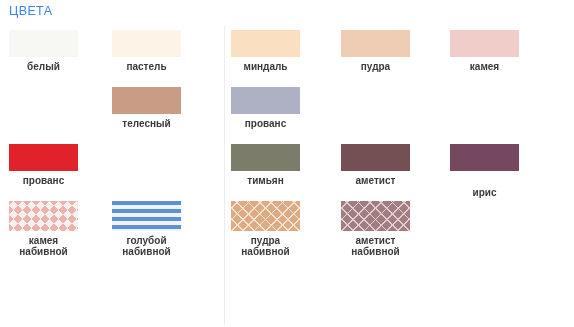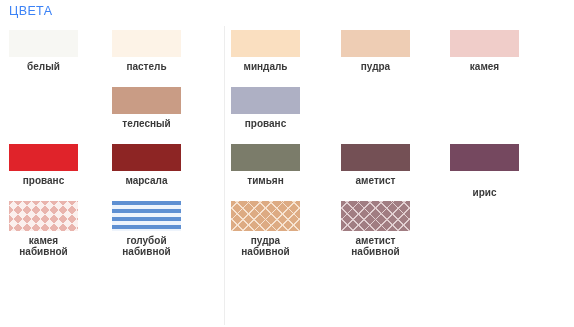--- a/index.html
+++ b/index.html
@@ -124,24 +124,20 @@
         <div class="swatch-cell c2">
           <span class="swatch-chip" style="background-color: rgb(174, 176, 196);"></span>
           <span class="swatch-label">прованс</span>
         </div>
       </div>
       <div class="swatch-row">
         <div class="swatch-cell c0">
           <span class="swatch-chip" style="background-color: rgb(224, 35, 42);"></span>
           <span class="swatch-label">прованс</span>
         </div>
-        <div class="swatch-cell c1">
-          <span class="swatch-chip" style="background-color: rgb(141, 37, 36);"></span>
-          <span class="swatch-label">марсала</span>
-        </div>
         <div class="swatch-cell c2">
           <span class="swatch-chip" style="background-color: rgb(123, 124, 106);"></span>
           <span class="swatch-label">тимьян</span>
         </div>
         <div class="swatch-cell c3">
           <span class="swatch-chip" style="background-color: rgb(116, 80, 85);"></span>
           <span class="swatch-label">аметист</span>
         </div>
         <div class="swatch-cell c4 offset-label">
           <span class="swatch-chip" style="background-color: rgb(117, 72, 95);"></span>

